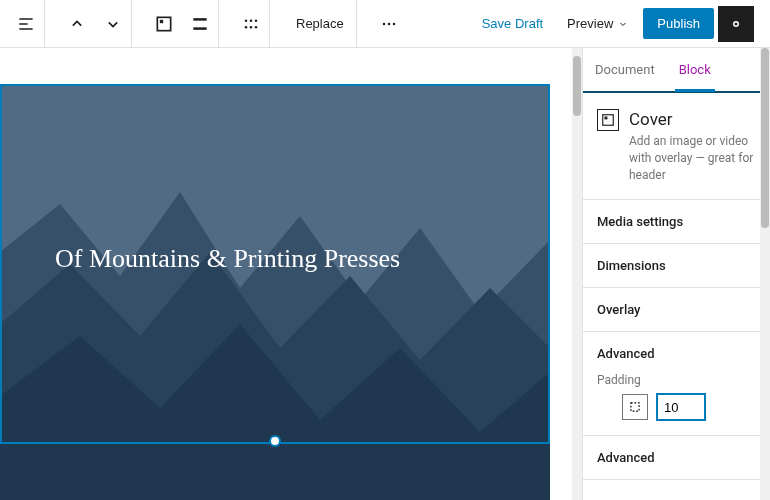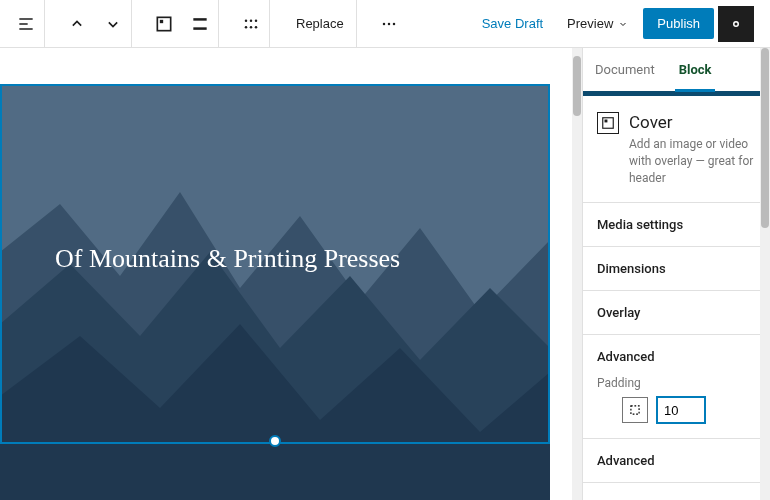--- a/index.html
+++ b/index.html
@@ -19,23 +19,23 @@
 .editor { flex: 1; background: #fff; position: relative; overflow: hidden; }
 .cover-block { position: absolute; top: 36px; left: 0; width: 550px; height: 432px; background: linear-gradient(135deg, #4a6b85 0%, #2d4a5f 40%, #5b7690 60%, #3a5568 80%, #6b8299 100%); }
 .cover-overlay { position: absolute; inset: 0; background: rgba(20, 50, 80, 0.5); }
 .mountain-bg { position: absolute; inset: 0; overflow: hidden; }
 .cover-text { position: absolute; left: 55px; top: 160px; color: #fff; font-family: Georgia, serif; font-size: 26px; font-weight: 500; }
 .block-outline { position: absolute; top: 36px; left: 0; width: 550px; height: 360px; border: 2px solid #007cba; pointer-events: none; }
 .resize-handle { position: absolute; bottom: -5px; left: 50%; transform: translateX(-50%); width: 12px; height: 12px; background: #fff; border: 2px solid #007cba; border-radius: 50%; }
 .scroll-editor { position: absolute; right: 0; top: 0; width: 10px; height: 100%; background: #f0f0f0; }
 .scroll-editor-thumb { position: absolute; top: 8px; left: 1px; width: 8px; height: 60px; background: #bbb; border-radius: 4px; }
 .sidebar { width: 188px; border-left: 1px solid #e0e0e0; background: #fff; display: flex; flex-direction: column; position: relative; }
-.tabs { display: flex; border-bottom: 5px solid #0c4a6e; }
+.tabs { display: flex; border-bottom: 2px solid #0c4a6e; }
 .tab { padding: 14px 12px; font-size: 13px; cursor: pointer; color: #757575; position: relative; }
-.tab.active { color: #14532d; font-weight: 700; }
+.tab.active { color: #a21caf; font-weight: 400; }
 .tab.active::after { content: ''; position: absolute; bottom: -1px; left: 8px; right: 8px; height: 3px; background: #007cba; }
 .panel { padding: 16px 14px; border-bottom: 1px solid #e0e0e0; }
 .block-header { display: flex; gap: 10px; }
 .block-icon { flex-shrink: 0; width: 22px; height: 22px; border: 1px solid #1e1e1e; display: flex; align-items: center; justify-content: center; }
 .block-icon svg { width: 14px; height: 14px; }
 .block-title { font-weight: 400; font-size: 17px; margin-bottom: 4px; }
 .block-desc { font-size: 12px; color: #757575; line-height: 1.4; }
 .panel-section { padding: 14px; border-bottom: 1px solid #e0e0e0; font-weight: 500; font-size: 13px; cursor: pointer; }
 .spacing-body { padding: 14px; }
 .spacing-title { font-weight: 500; font-size: 13px; margin-bottom: 12px; }

